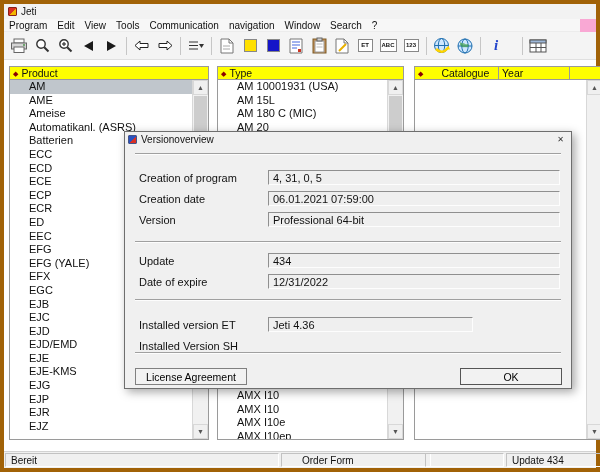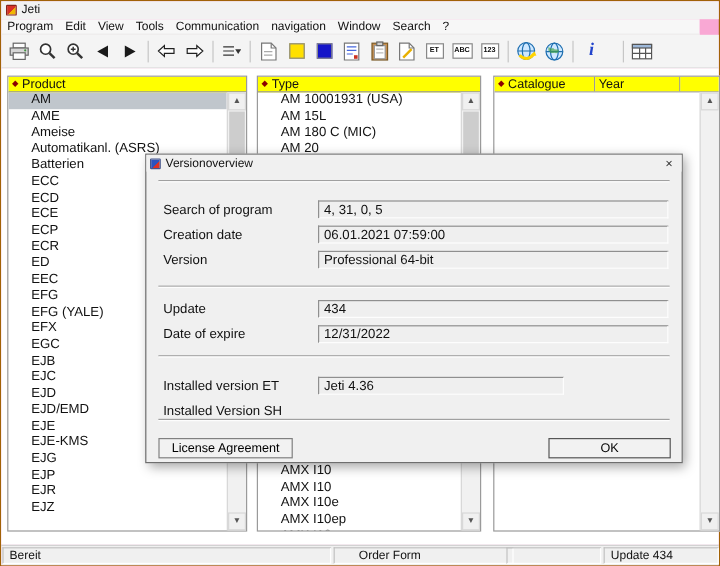--- a/index.html
+++ b/index.html
@@ -1,18 +1,18 @@
 <!DOCTYPE html>
 <html><head>
 <meta charset="utf-8">
 <style>
   *{margin:0;padding:0;box-sizing:border-box}
   html,body{width:600px;height:472px;overflow:hidden}
   body{font-family:"Liberation Sans",sans-serif;background:#fff;color:#111}
-  .window{position:absolute;inset:0;border:1px solid #a16207;background:#f9a8d4}
+  .window{position:absolute;inset:0;border:4px solid #a16207;background:#f9a8d4}
 
   
   .titlebar{position:absolute;left:0;top:0;right:0;height:15px;background:#f2f2f2;display:flex;align-items:center;gap:4px;padding-left:4px;font-size:10px}
   .app-icon{width:9px;height:9px;border-radius:1px;background:linear-gradient(135deg,#d93025 55%,#f2b600 55%);border:1px solid #8a2018}
   .menubar{position:absolute;left:0;top:15px;right:16px;height:13px;background:#f7f7f7;display:flex;align-items:flex-start;font-size:10px;border-bottom:1px solid #ececec}
   .menu-item{padding:0 5px;height:100%;display:flex;align-items:center;white-space:nowrap}
   .toolbar{position:absolute;left:0;top:28px;right:0;height:28px;background:#f4f4f4;border-bottom:1px solid #e0e0e0;display:flex;align-items:center;padding-left:4px;gap:1px}
   .tbi{width:22px;height:22px;display:flex;align-items:center;justify-content:center;flex:none}
   .tb-sep{width:1px;height:18px;background:#c6c6c6;margin:0 3px;flex:none}
   .swatch{width:13px;height:13px;border:1px solid #888}
@@ -24,21 +24,21 @@
   .info-glyph{font-family:"Liberation Serif",serif;font-size:15px;font-weight:bold;font-style:italic;color:#2244cc;line-height:15px}
 
   
   .client{position:absolute;left:0;top:56px;right:0;bottom:17px;background:#fff}
   .pane{position:absolute;top:6px;bottom:11px;border:1px solid #9a9a9a;background:#fff;overflow:hidden}
   .pane-product{left:5px;width:200px}
   .pane-type{left:213px;width:187px}
   .pane-cat{left:410px;width:189px}
   .pane-header{height:13px;background:#ffff00;border-bottom:1px solid #9a9a9a;display:flex;align-items:center;font-size:10.5px;padding-left:3px;gap:3px;white-space:nowrap}
   .hdr-cells{height:13px;border-bottom:1px solid #9a9a9a;display:flex}
-  .hdr-cell{height:100%;display:flex;align-items:center;padding-left:3px;gap:3px;background:#ffff00;border-right:1px solid #9a9a9a;font-size:10.5px;white-space:nowrap;overflow:hidden}
+  .hdr-cell{height:100%;display:flex;align-items:center;padding-left:3px;gap:18px;background:#ffff00;border-right:1px solid #9a9a9a;font-size:10.5px;white-space:nowrap;overflow:hidden}
   .sort-diamond{color:#8b0000;font-size:7px;line-height:7px}
   .list{position:absolute;left:0;top:13px;right:16px;bottom:0;overflow:hidden;font-size:11px}
   .row{height:13.6px;line-height:13.6px;padding-left:19px;white-space:nowrap;overflow:hidden}
   .row.selected{background:#c0c6cc}
   .type-bottom{position:absolute;left:0;right:0;top:309px}
   .vscroll{position:absolute;top:13px;right:0;width:16px;bottom:0;background:#f1f1f1;border-left:1px solid #d8d8d8}
   .sb-btn{position:absolute;left:0;right:0;height:15px;background:#f0f0f0;border:1px solid #d8d8d8;color:#555;font-size:7px;display:flex;align-items:center;justify-content:center}
   .sb-up{top:0}.sb-dn{bottom:0}
   .sb-thumb{position:absolute;left:1px;right:1px;background:#cdcdcd}
   .thumb-product{top:16px;height:115px}
@@ -312,21 +312,21 @@
   <div class="dialog">
     <div class="dlg-title">
       <span class="dlg-icon"></span>
       <span>Versionoverview</span>
       <span class="dlg-close">✕</span>
     </div>
     <div class="dlg-body">
       <div class="dlg-sep sep-0"></div>
 
       <div class="dlg-row r0">
-        <span class="dlg-label">Search of program</span>
+        <span class="dlg-label">Creation of program</span>
         <span class="dlg-field">4, 31, 0, 5</span>
       </div>
       <div class="dlg-row r1">
         <span class="dlg-label">Creation date</span>
         <span class="dlg-field">06.01.2021 07:59:00</span>
       </div>
       <div class="dlg-row r2">
         <span class="dlg-label">Version</span>
         <span class="dlg-field">Professional 64-bit</span>
       </div>

